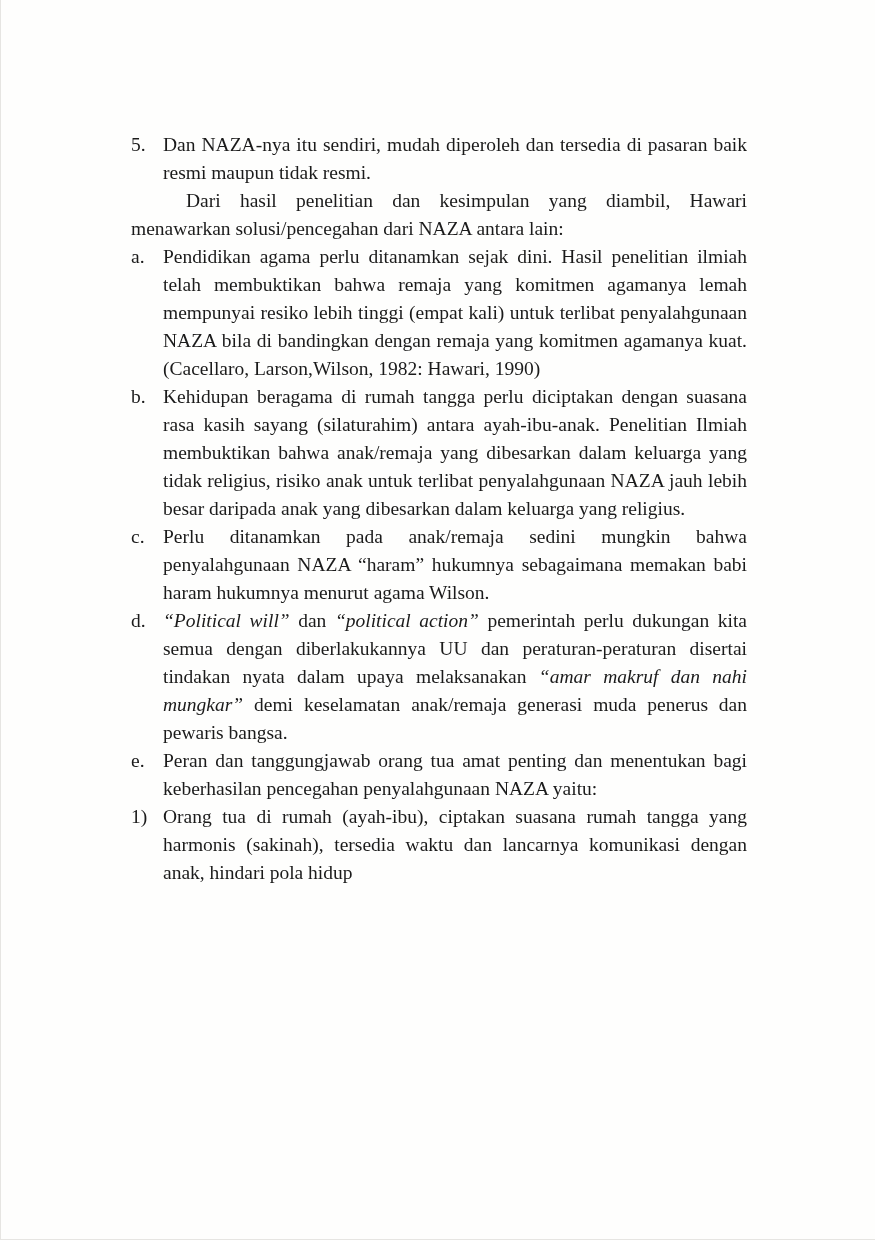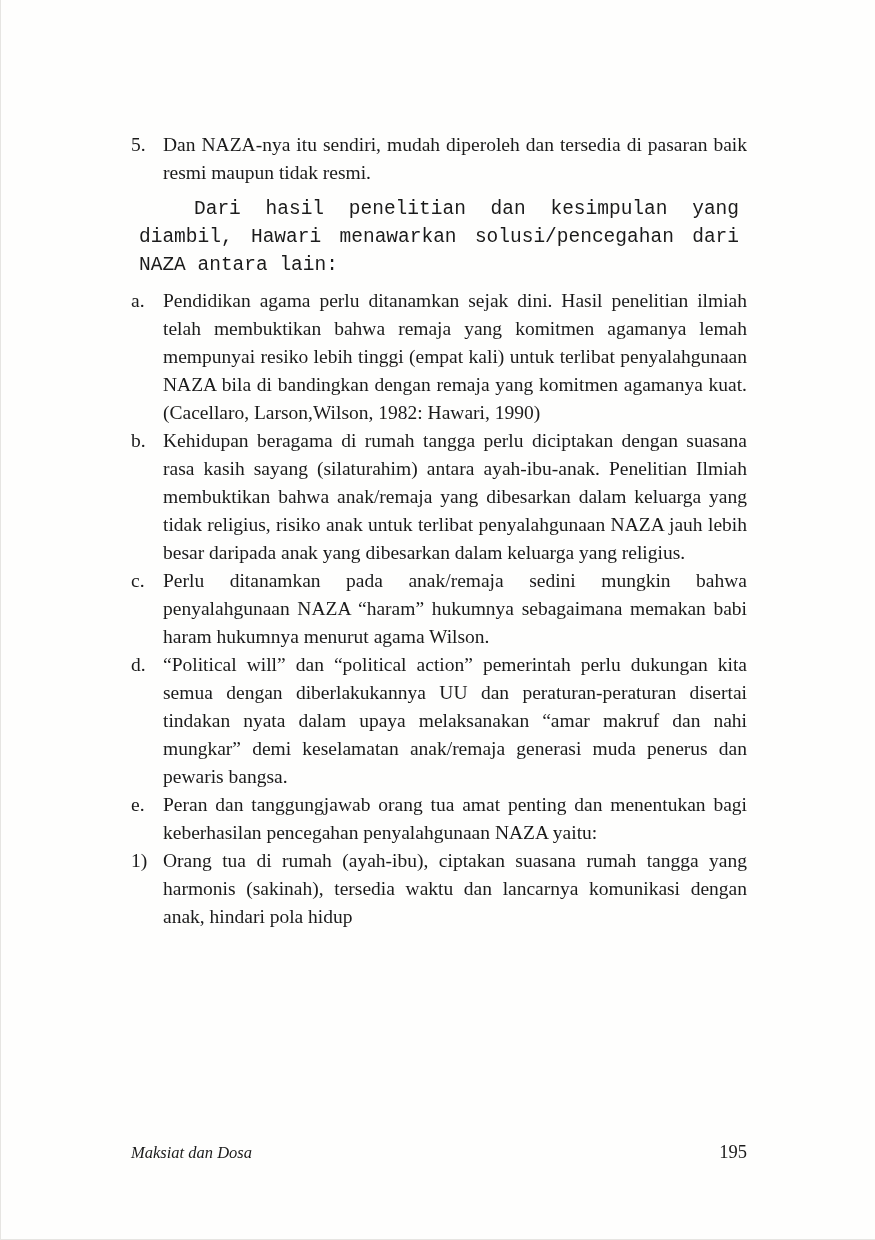--- a/index.html
+++ b/index.html
@@ -31,26 +31,26 @@
     align-items: flex-start;
   }
   .hang .marker {
     flex: 0 0 32px;
   }
   .hang .body {
     flex: 1;
     text-align: justify;
   }
   .indent-para {
-    margin: 8px;
+    margin: 0;
     text-align: justify;
     text-indent: 55px;
-    font-family: Liberation Mono, monospace;
   }
   .it {
+    font-style: italic;
   }
   .footer {
     position: absolute;
     left: 130px;
     right: 128px;
     top: 1142px;
     display: flex;
     justify-content: space-between;
     align-items: baseline;
   }
@@ -100,17 +100,13 @@
       <div class="body">Peran dan tanggungjawab orang tua amat penting dan menentukan bagi keberhasilan pencegahan penyalahgunaan NAZA yaitu:</div>
     </div>
 
     <div class="hang">
       <span class="marker">1)</span>
       <div class="body">Orang tua di rumah (ayah-ibu), ciptakan suasana rumah tangga yang harmonis (sakinah), tersedia waktu dan lancarnya komunikasi dengan anak, hindari pola hidup</div>
     </div>
 
   </div>
 
-  <div class="footer">
-    <span class="left">Maksiat dan Dosa</span>
-    <span class="right">195</span>
-  </div>
 </div>
 
 </body></html>

